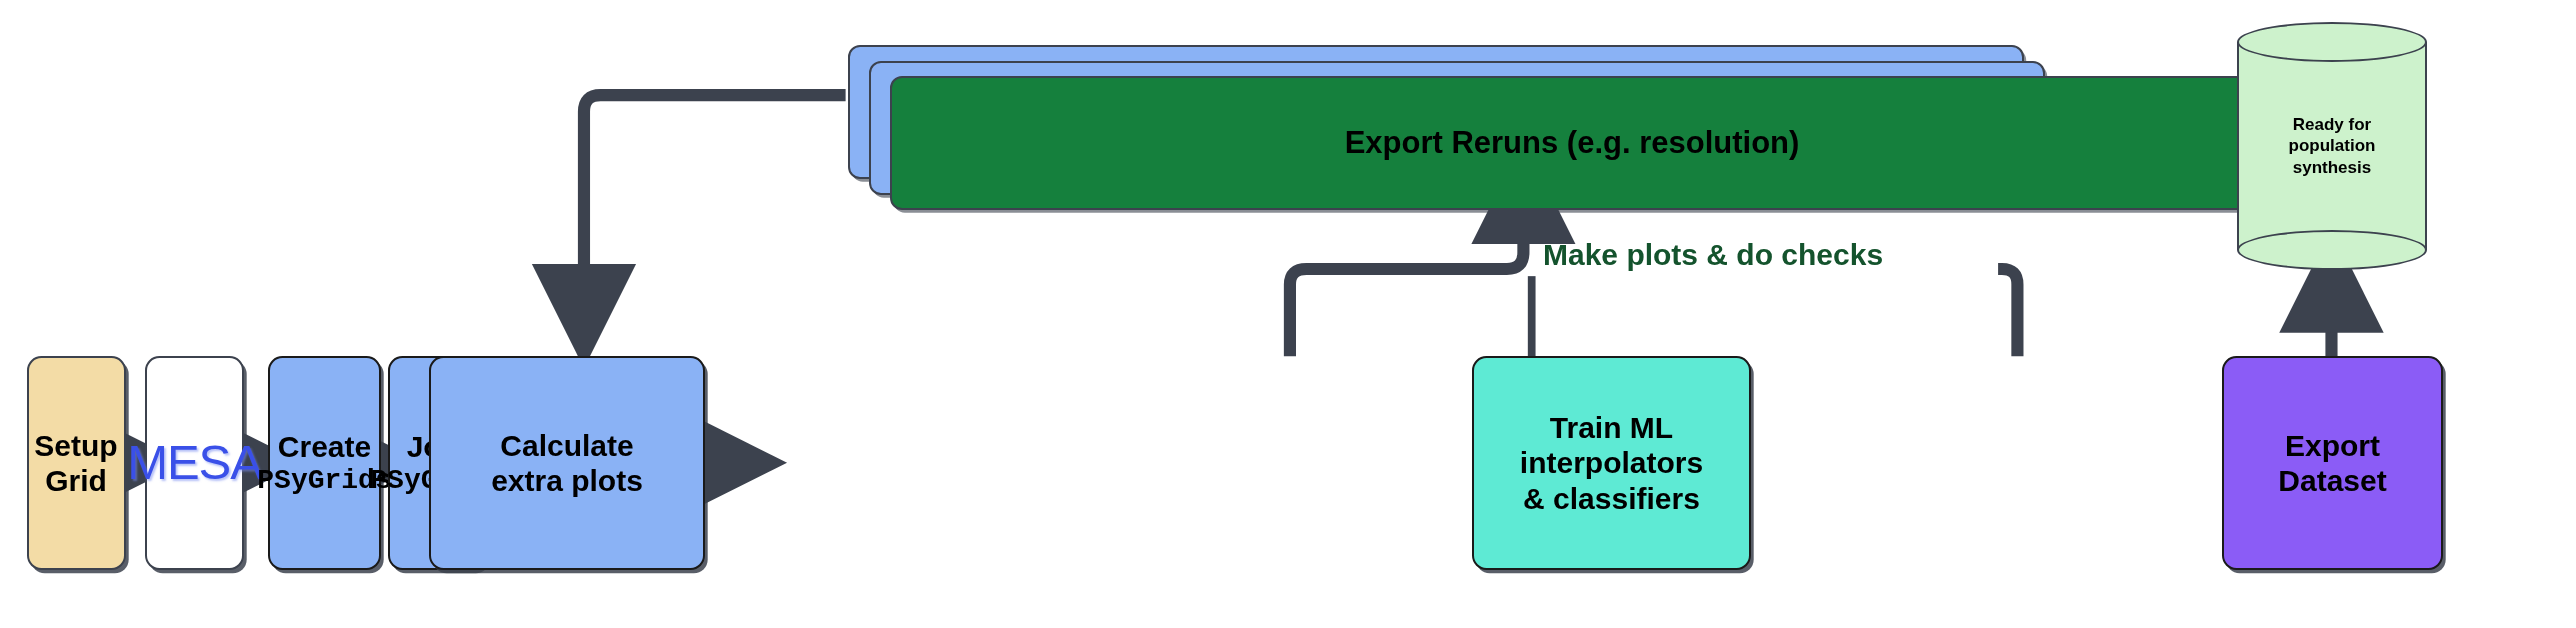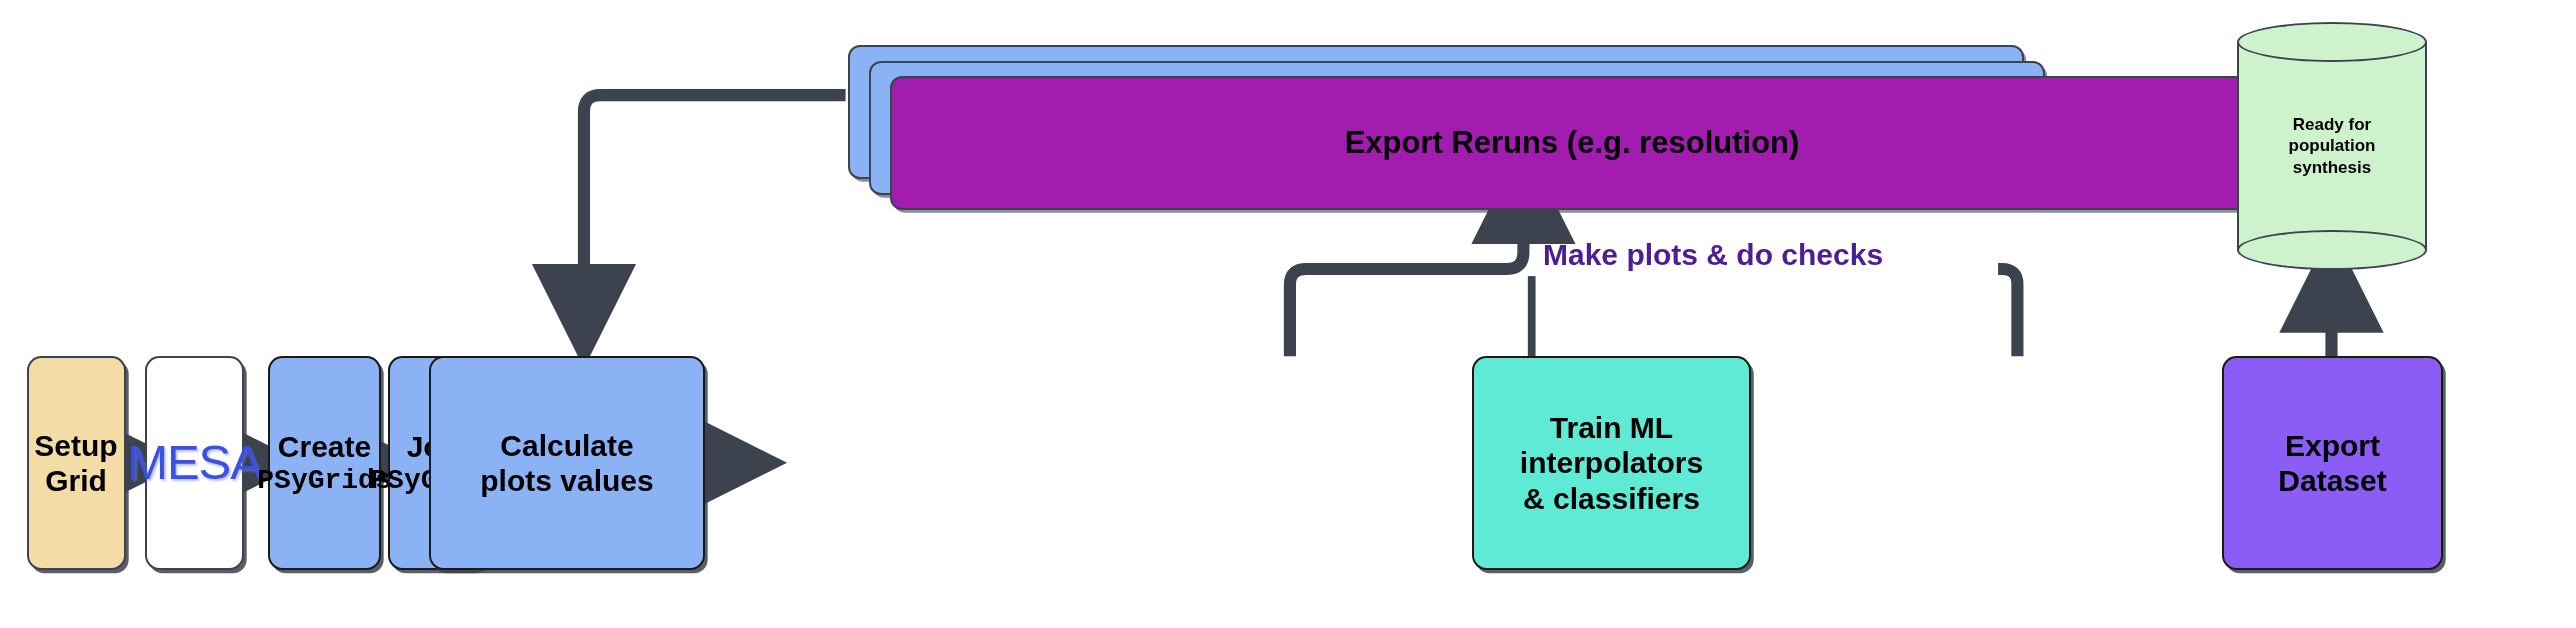--- a/index.html
+++ b/index.html
@@ -115,21 +115,21 @@
     font-size: 17px;
     line-height: 1.25;
     color: #000;
     white-space: pre-line;
     z-index: 3;
   }
   .edge-label {
     position: absolute;
     font-weight: bold;
     font-size: 30px;
-    color: #4c1d95;
+    color: #14532d;
     white-space: nowrap;
     z-index: 6;
   }
 </style>
 </head>
 <body>
 
 <div id="stage">
 
   <svg id="edges" viewBox="0 0 4667 1139">
@@ -156,21 +156,21 @@
     <path d="M 2775 645 L 2775 500" stroke="#3C424E" stroke-width="14" fill="none"></path>
 
     <path d="M 2790 645 L 2790 500 Q 2790 470 2820 470 L 3633 470" stroke="#3C424E" stroke-width="14" fill="none" opacity="0"></path>
     <path d="M 3655 645 L 3655 515 Q 3655 487 3627 487 L 3620 487" stroke="#3C424E" stroke-width="22" fill="none"></path>
 
     <path d="M 4224 645 L 4224 510" stroke="#3C424E" stroke-width="22" fill="none" marker-end="url(#ah)"></path>
   </svg>
 
   <div class="stack-box" style="left: 848px; top: 45px; width: 1176px; height: 134px; z-index: 2; background: rgb(138, 178, 245);"></div>
   <div class="stack-box" style="left: 869px; top: 61px; width: 1176px; height: 134px; z-index: 3; background: rgb(138, 178, 245);"></div>
-  <div class="stack-box" style="left: 890px; top: 76px; width: 1364px; height: 134px; z-index: 4; background: #a21caf;">
+  <div class="stack-box" style="left: 890px; top: 76px; width: 1364px; height: 134px; z-index: 4; background: #15803d;">
     <span>Export Reruns (e.g. resolution)</span>
   </div>
 
   <div class="edge-label" style="left:1543px; top:238px;">Make plots &amp; do checks</div>
 
   <div class="node setup" style="left: 26.5px; top: 356px; width: 99px; height: 214px; background: rgb(243, 220, 166);">
     <span class="lbl">Setup Grid</span>
   </div>
 
   <div class="node mesa" style="left: 145px; top: 356px; width: 99px; height: 214px; background: rgb(255, 255, 255);">
@@ -186,21 +186,21 @@
 
   <div class="node" style="left: 388px; top: 356px; width: 99px; height: 214px; background: rgb(138, 178, 245);">
     <span class="lbl">
       <span>Join</span>
       <span class="mono">PSyGrids</span>
     </span>
   </div>
 
   <div class="node" style="left: 1533px; top: 356px; width: 276px; height: 214px; transform: translateX(-1104px); background: rgb(138, 178, 245);">
     <span class="lbl">Calculate
-plots values</span>
+extra plots</span>
   </div>
 
   <div class="node" style="left: 1472px; top: 356px; width: 279px; height: 214px; background: #5eead4;">
     <span class="lbl">Train ML
 interpolators
 &amp; classifiers</span>
   </div>
 
   <div class="node" style="left: 1642px; top: 356px; width: 221px; height: 214px; transform: translateX(580px); background: #8b5cf6;">
     <span class="lbl">Export

